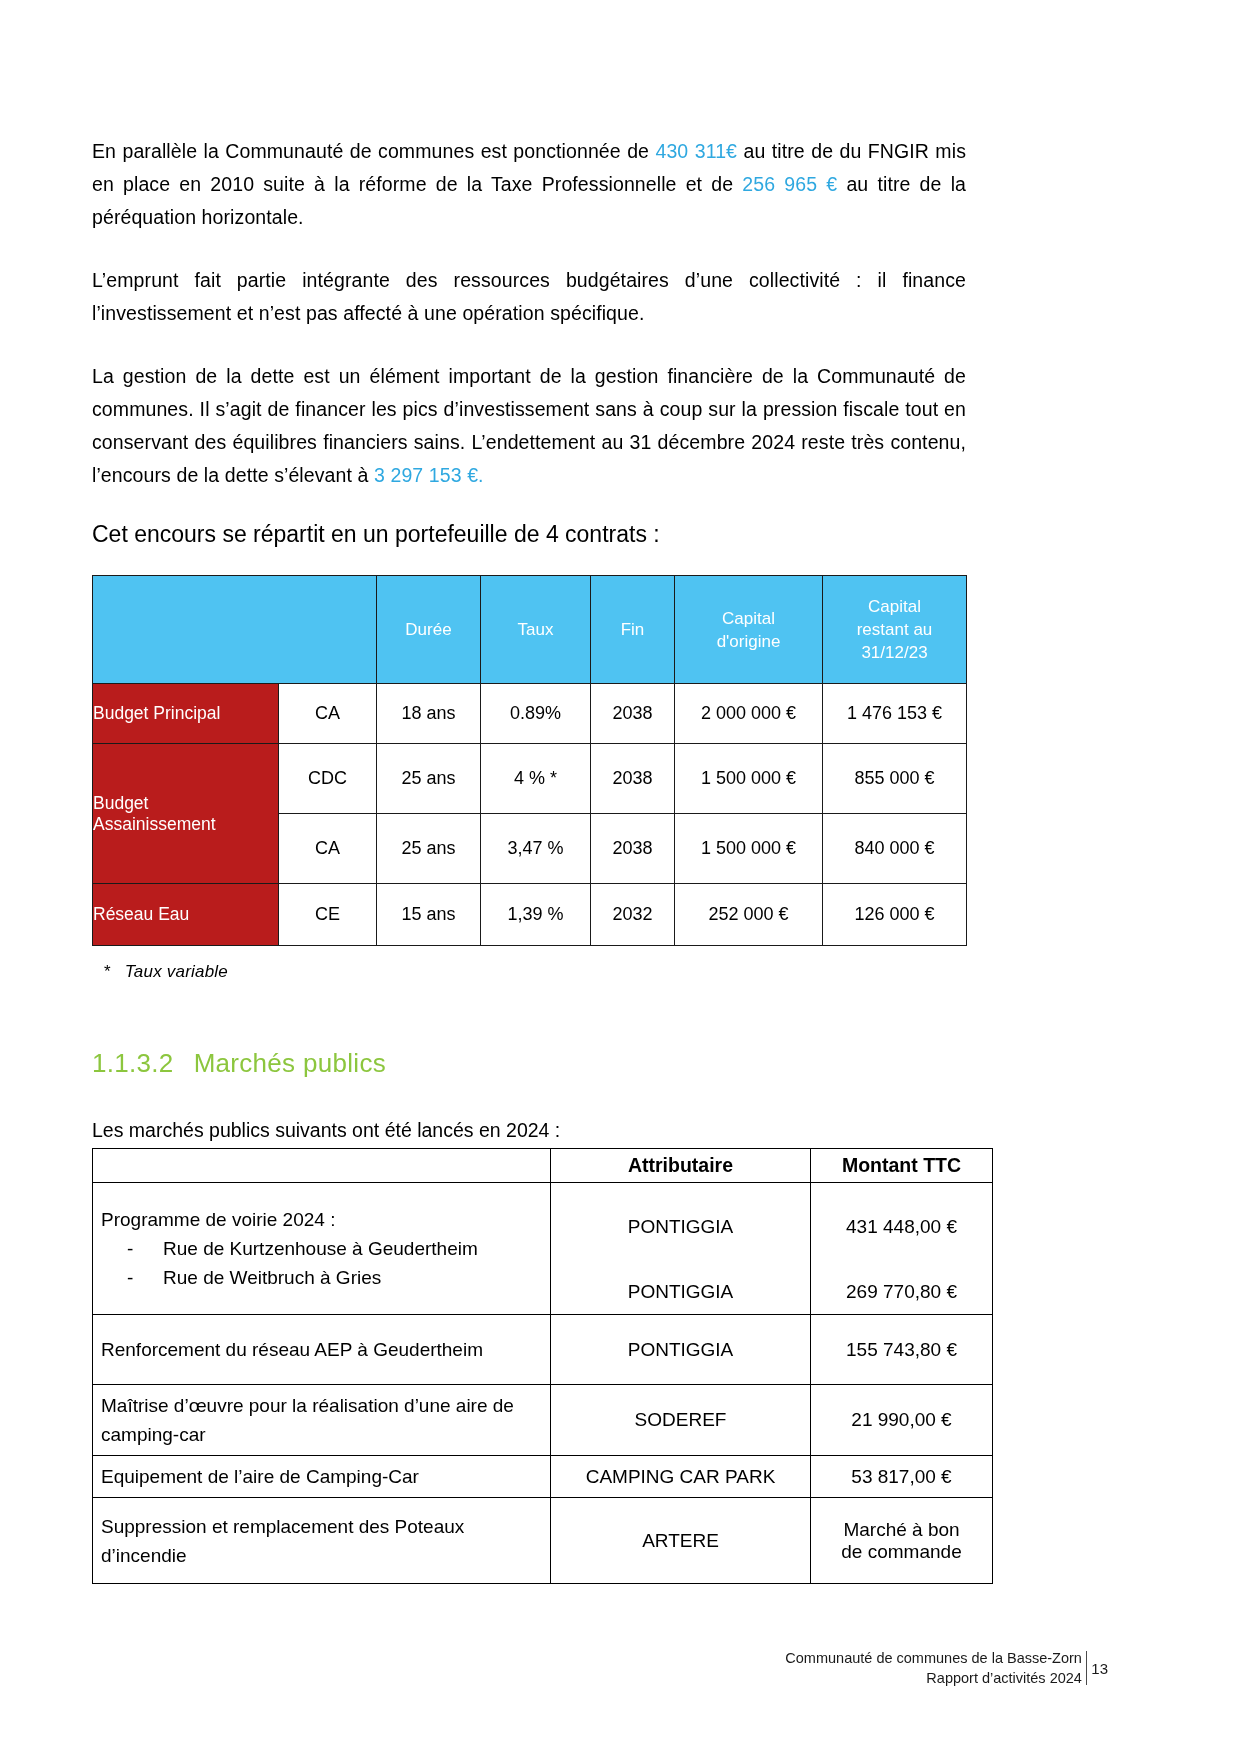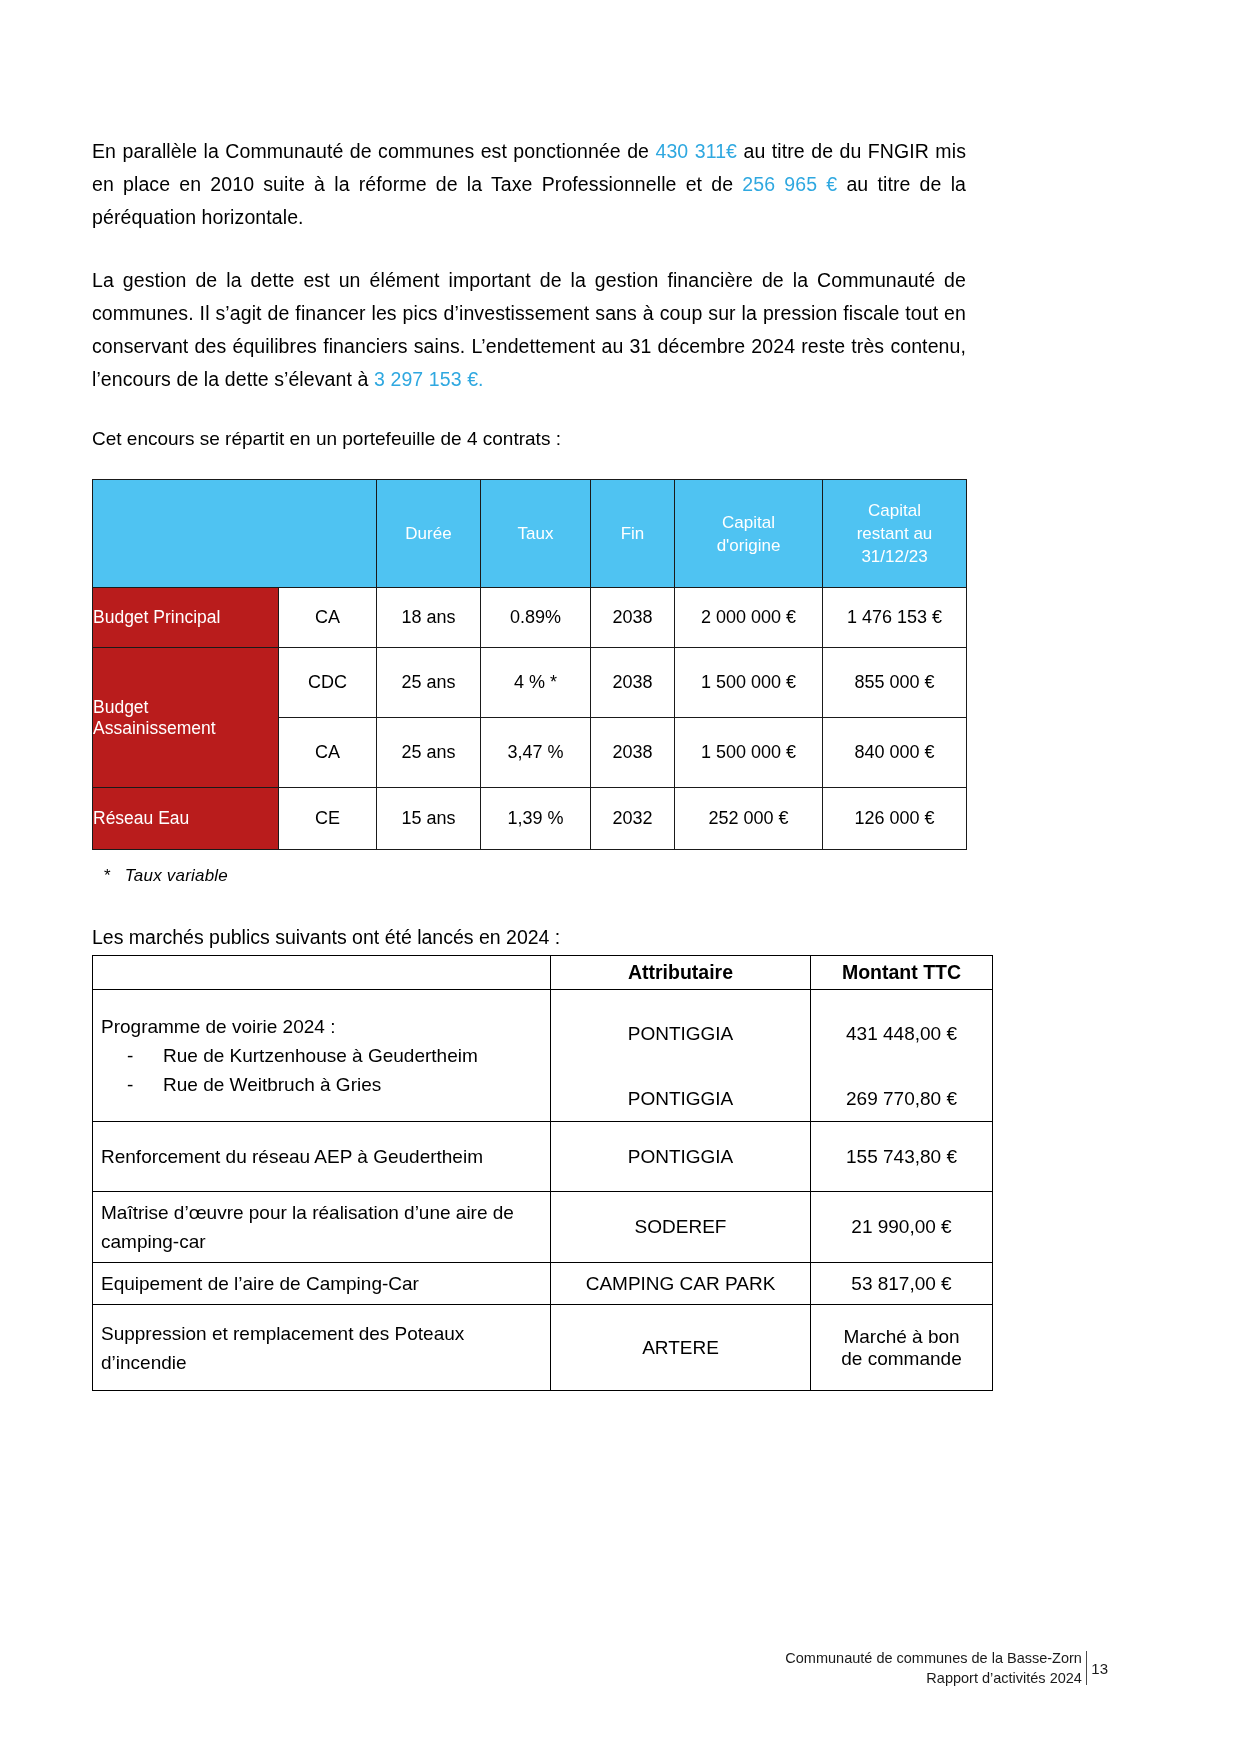--- a/index.html
+++ b/index.html
@@ -23,21 +23,21 @@
     font-size:19.5px;
     line-height:33px;
     text-align:justify;
     margin:0 0 30px 0;
     letter-spacing:0.1px;
     width:874px;
   }
   .para.last { margin-bottom:26px; }
   .amt { color:#2FA8E0; }
   .intro-line {
-    font-size:19px;
+    font-size:23px;
     line-height:33px;
     margin:0 0 24px 0;
   }
 
   
   table.debt {
     border-collapse:collapse;
     width:874px;
     table-layout:fixed;
     margin-top:4px;
@@ -154,20 +154,21 @@
 </style>
 </head>
 <body>
 
 <div class="page">
 
   <p class="para">
     <span>En parallèle la Communauté de communes est ponctionnée de </span><span class="amt">430 311€</span><span> au titre de du FNGIR mis en place en 2010 suite à la réforme de la Taxe Professionnelle et de </span><span class="amt">256 965 €</span><span> au titre de la péréquation horizontale.</span>
   </p>
 
+  <p class="para">L’emprunt fait partie intégrante des ressources budgétaires d’une collectivité : il finance l’investissement et n’est pas affecté à une opération spécifique.</p>
 
   <p class="para last">
     <span>La gestion de la dette est un élément important de la gestion financière de la Communauté de communes. Il s’agit de financer les pics d’investissement sans à coup sur la pression fiscale tout en conservant des équilibres financiers sains. L’endettement au 31 décembre 2024 reste très contenu, l’encours de la dette s’élevant à </span><span class="amt">3 297 153 €.</span>
   </p>
 
   <p class="intro-line">Cet encours se répartit en un portefeuille de 4 contrats :</p>
 
   <table class="debt">
     <colgroup>
       <col style="width:186px">
@@ -234,20 +235,23 @@
         <td class="body-cell r-amount">252 000 €</td>
         <td class="body-cell r-amount">126 000 €</td>
       </tr>
     </tbody>
   </table>
 
   <p class="footnote">
     <span class="star">*</span><span>Taux variable</span>
   </p>
 
+  <h2 class="section">
+    <span class="num">1.1.3.2</span><span>Marchés publics</span>
+  </h2>
 
   <p class="lead">Les marchés publics suivants ont été lancés en 2024 :</p>
 
   <table class="marches">
     <colgroup>
       <col style="width:458px">
       <col style="width:260px">
       <col style="width:182px">
     </colgroup>
     <thead>

